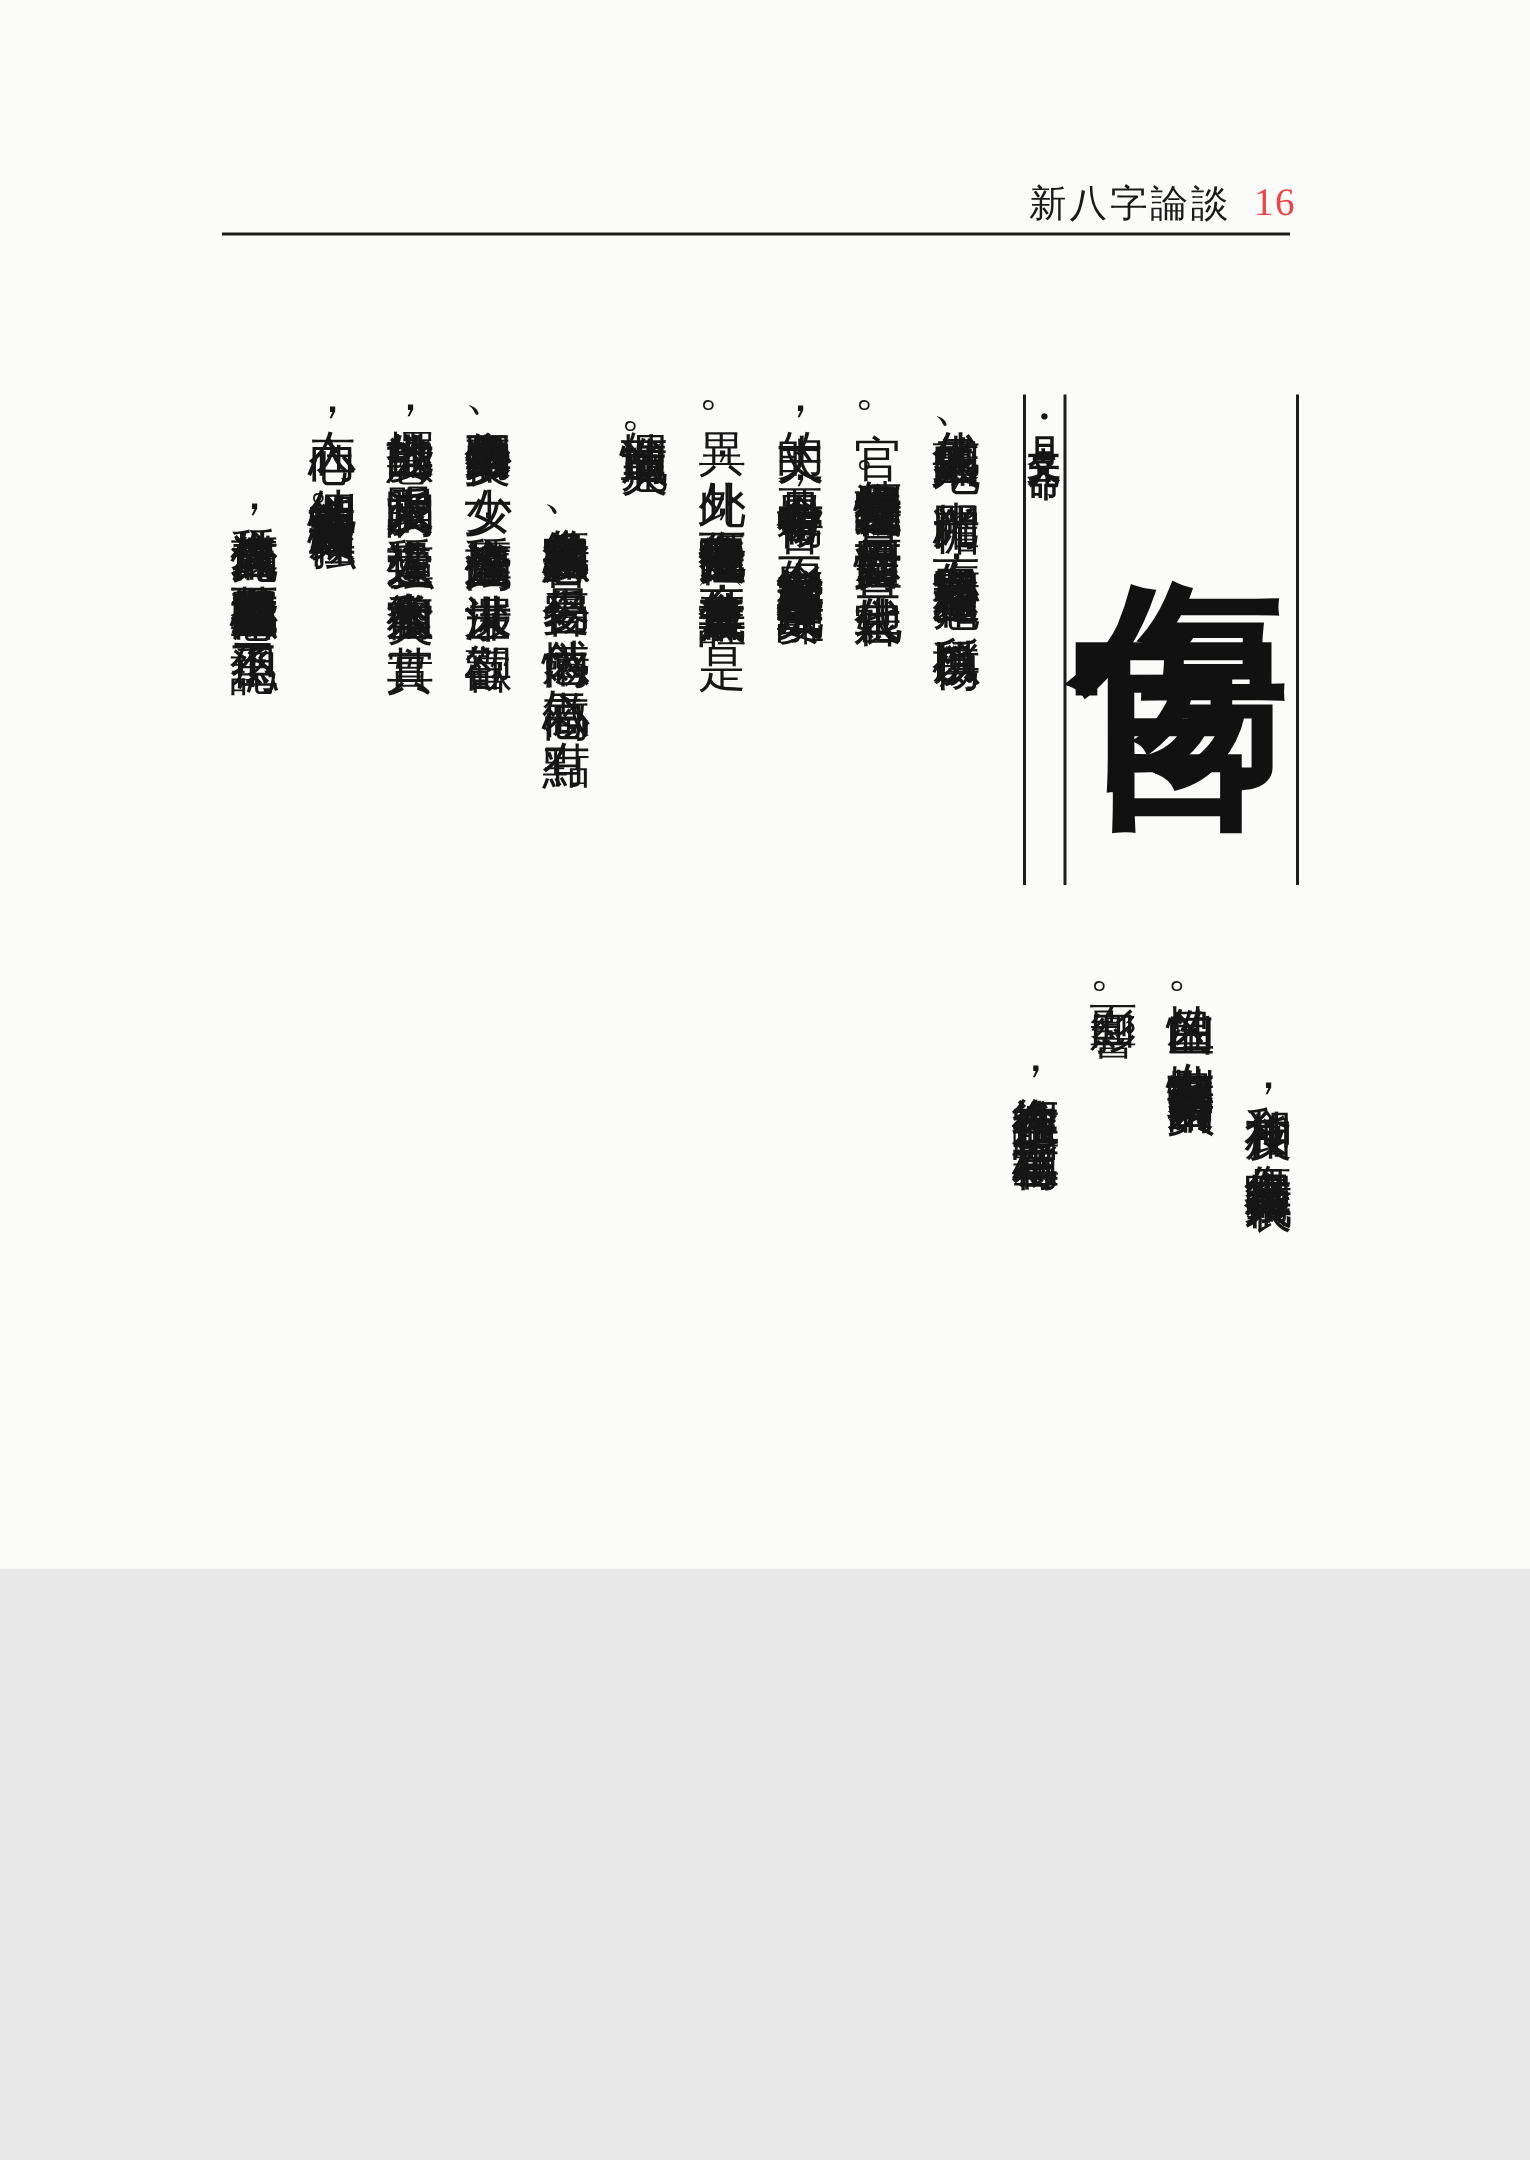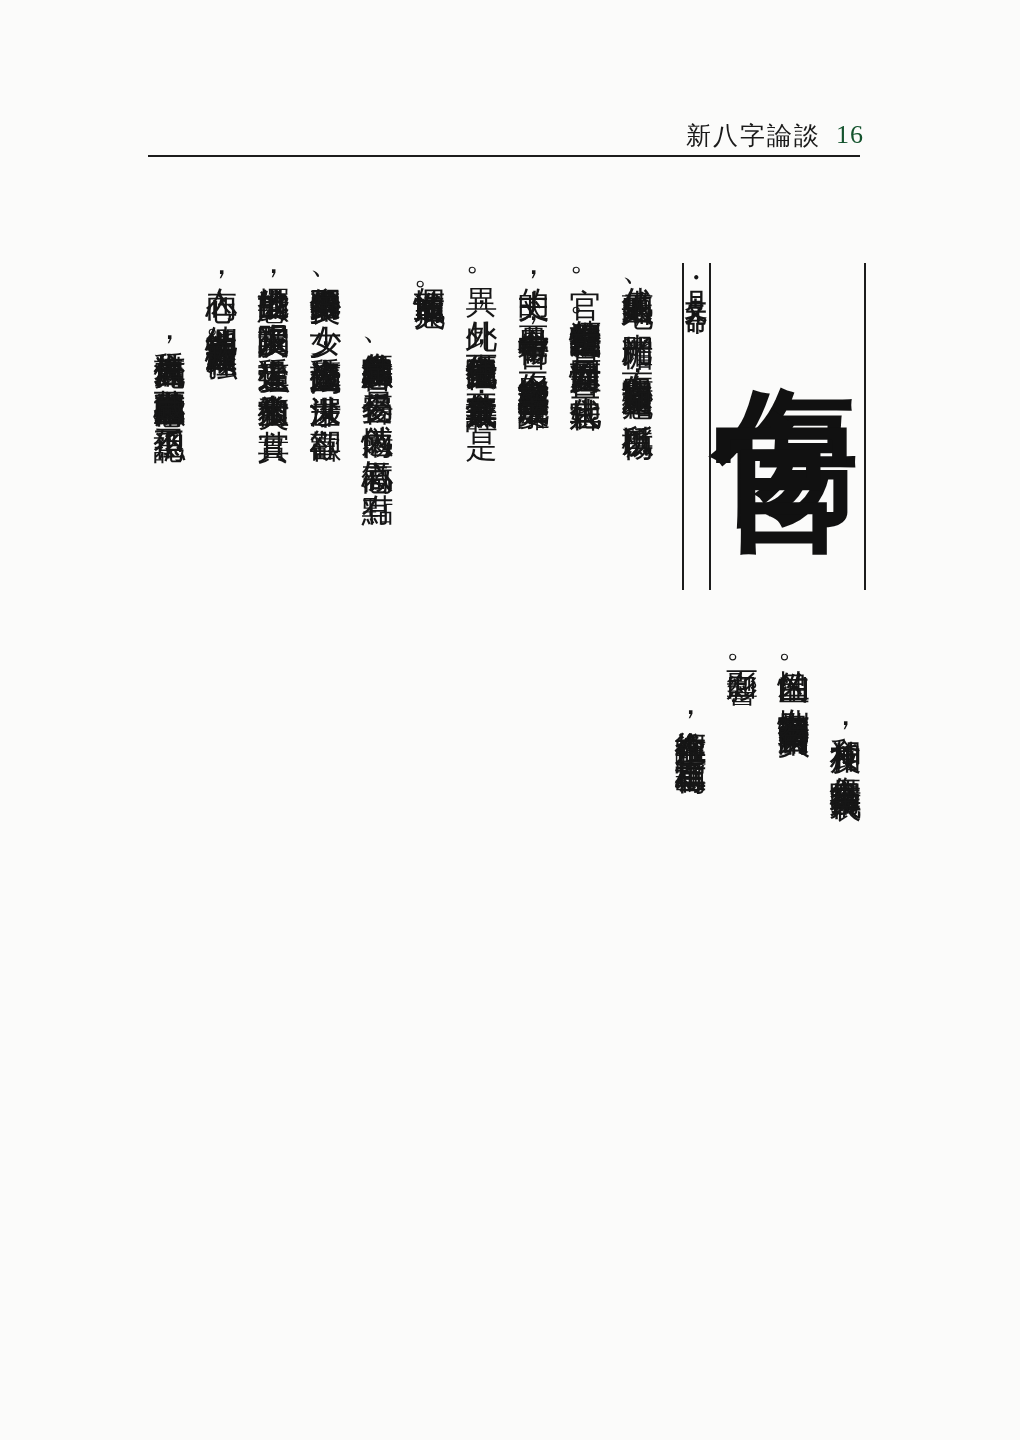--- a/index.html
+++ b/index.html
@@ -1,33 +1,33 @@
 <!DOCTYPE html>
 <html><head>
 <meta charset="utf-8">
 <style>
   html,body{margin:0;padding:0;background:#e8e8e8;}
   .page{
     position:relative;
-    width:1020px;height:1440px;
+    width:1020px;height:1046px;
     margin:0 auto;
     background:#fbfbfa;
     overflow:hidden;
     font-family:"Liberation Serif","DejaVu Serif",serif;
     color:#161616;
   }
   
   .h-title{
     position:absolute;left:686px;top:119px;
     font-size:25px;letter-spacing:2px;white-space:nowrap;
     color:#1a1a1a;
   }
   .h-page{
     position:absolute;left:836px;top:120px;
-    font-size:26px;letter-spacing:1px;color:#14532d;
+    font-size:26px;letter-spacing:1px;color:#ef4444;
   }
   .h-rule{
     position:absolute;left:148px;top:155px;
     width:712px;height:2px;background:#1c1c1c;
   }
   
   .vrule{position:absolute;width:2px;height:327px;top:263px;background:#1c1c1c;}
   .rule-r{left:864px;}
   .rule-m{left:709px;}
   .rule-l{left:682px;}

